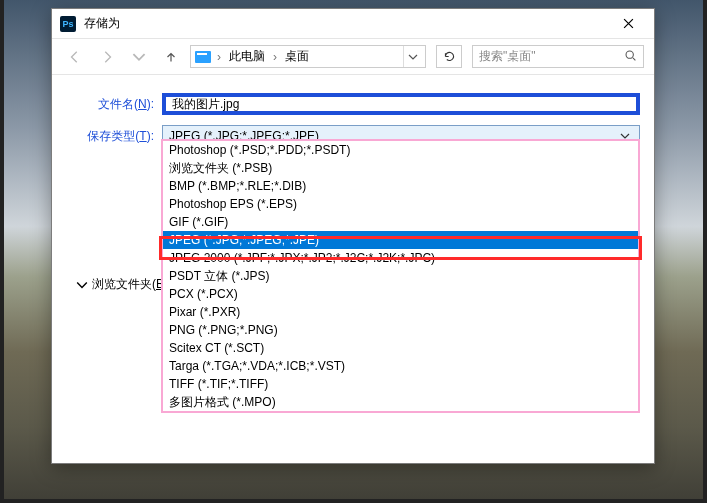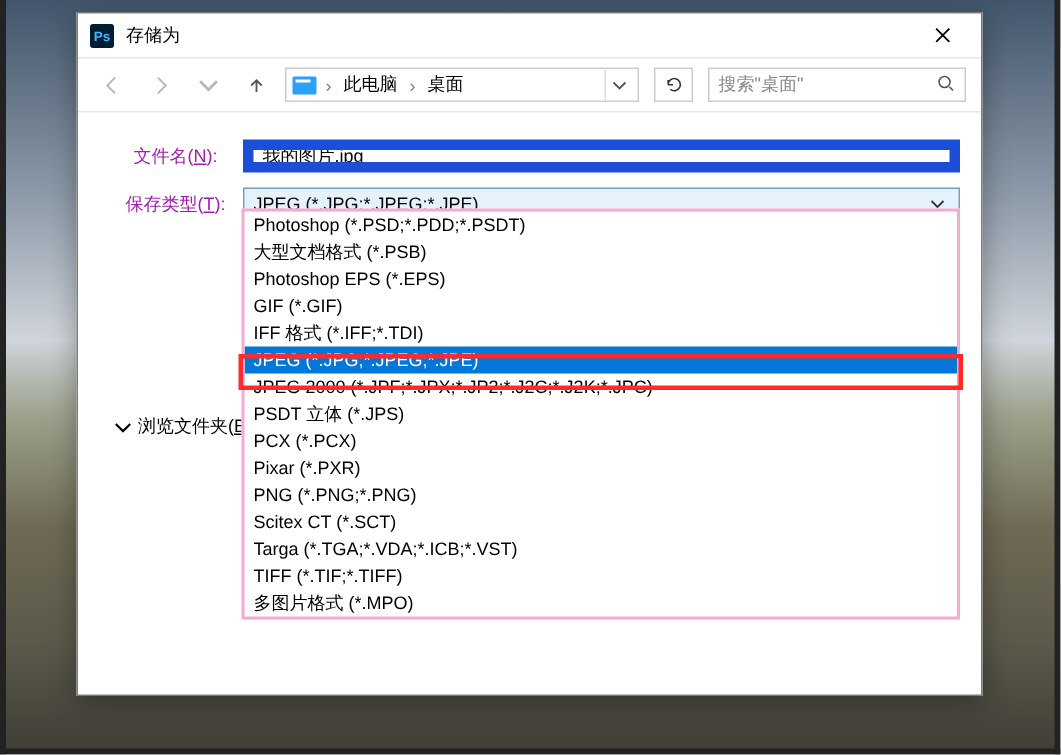--- a/index.html
+++ b/index.html
@@ -31,23 +31,23 @@
   .path-icon::before{ content:""; position:absolute; left:2px; top:2px; width:10px; height:2px; background:#fff;}
   .path-crumb { color:#000; padding:0 2px; white-space:nowrap; }
   .path-sep { color:#777; padding:0 2px; }
   .path-drop { margin-left:auto; width:18px; height:21px; display:flex; align-items:center; justify-content:center; border-left:1px solid #ddd; }
   .refresh-btn { width:26px; height:23px; border:1px solid #ccc; margin-left:4px; display:flex; align-items:center; justify-content:center; }
   .search-box { width:172px; height:23px; border:1px solid #ccc; margin-left:4px; display:flex; align-items:center; padding:0 6px; color:#888; }
   .search-box .si { margin-left:auto; color:#555; }
   .body-area { flex:1; position:relative; padding: 12px 14px 10px 28px; }
   .form-row { display:flex; align-items:center; margin-top: 10px; }
   .form-row:first-child { margin-top: 6px; }
-  .form-label { width: 82px; text-align:center; padding-right:8px; color:#a21caf; }
+  .form-label { width: 82px; text-align:right; padding-right:8px; color:#1d4ed8; }
   .form-label u { text-decoration: underline; }
-  .text-input { flex:1; height:22px; border:7px solid #1d4ed8; background:#fff; padding:0 6px; font-family:inherit; font-size:12px; }
+  .text-input { flex:1; height:22px; border:4px solid #1d4ed8; background:#fff; padding:0 6px; font-family:inherit; font-size:12px; }
   .combo { flex:1; height:22px; border:1px solid #7a9ec7; background:#e5f1fb; display:flex; align-items:center; padding:0 6px; position:relative; }
   .combo-text { flex:1; white-space:nowrap; overflow:hidden; }
   .combo-chevron { width:16px; display:flex; align-items:center; justify-content:center; }
   .dropdown-list {
     position:absolute; left: 109px; right: 14px; top: 64px;
     border:2px solid #f9a8d4; background:#fff; z-index: 5;
     max-height: 380px; overflow:hidden;
   }
   .dropdown-item { height:18px; line-height:18px; padding:0 6px; white-space:nowrap; overflow:hidden; }
   .dropdown-item.hover { background:#0078d7; color:#fff; }
@@ -145,24 +145,24 @@
           <div class="combo-chevron">
             <svg viewBox="0 0 10 10" width="10" height="10">
                 <path d="M1 3 L5 7 L9 3" stroke="#333" stroke-width="1.2" fill="none"></path>
               </svg>
           </div>
         </div>
       </div>
 
       <div class="dropdown-list" id="dropdown-list">
           <div class="dropdown-item">Photoshop (*.PSD;*.PDD;*.PSDT)</div>
-          <div class="dropdown-item">大型文档格式 (*.PSB)</div>
+          <div class="dropdown-item">浏览文件夹 (*.PSB)</div>
+          <div class="dropdown-item">BMP (*.BMP;*.RLE;*.DIB)</div>
           <div class="dropdown-item">Photoshop EPS (*.EPS)</div>
           <div class="dropdown-item">GIF (*.GIF)</div>
-          <div class="dropdown-item">IFF 格式 (*.IFF;*.TDI)</div>
           <div class="dropdown-item hover">JPEG (*.JPG;*.JPEG;*.JPE)</div>
           <div class="dropdown-item">JPEG 2000 (*.JPF;*.JPX;*.JP2;*.J2C;*.J2K;*.JPC)</div>
           <div class="dropdown-item">PSDT 立体 (*.JPS)</div>
           <div class="dropdown-item">PCX (*.PCX)</div>
           <div class="dropdown-item">Pixar (*.PXR)</div>
           <div class="dropdown-item">PNG (*.PNG;*.PNG)</div>
           <div class="dropdown-item">Scitex CT (*.SCT)</div>
           <div class="dropdown-item">Targa (*.TGA;*.VDA;*.ICB;*.VST)</div>
           <div class="dropdown-item">TIFF (*.TIF;*.TIFF)</div>
           <div class="dropdown-item">多图片格式 (*.MPO)</div>

